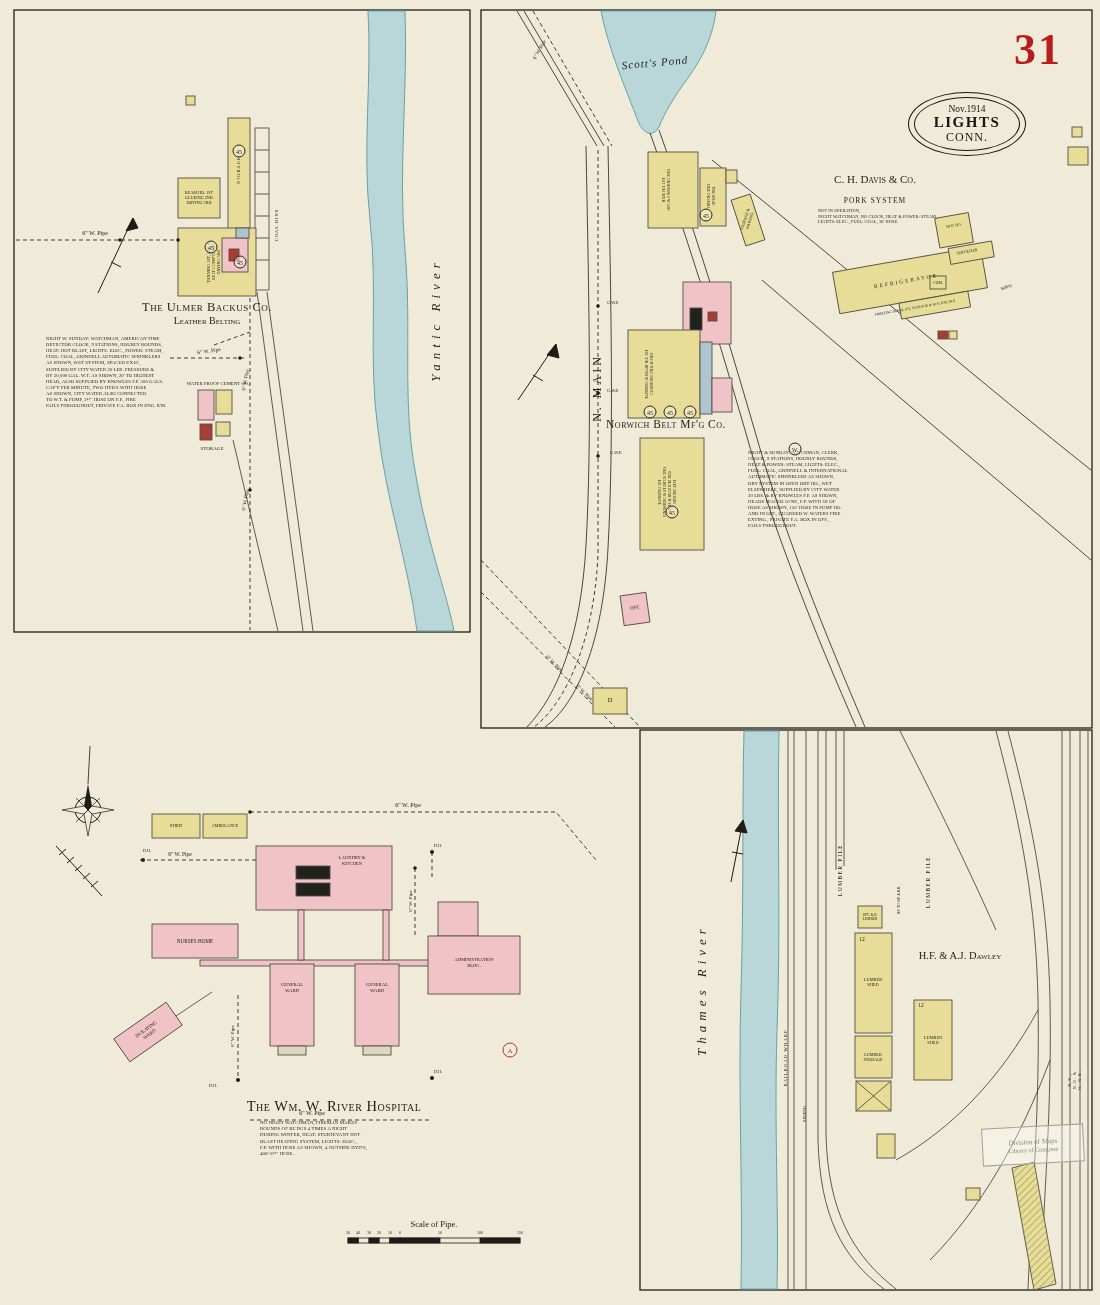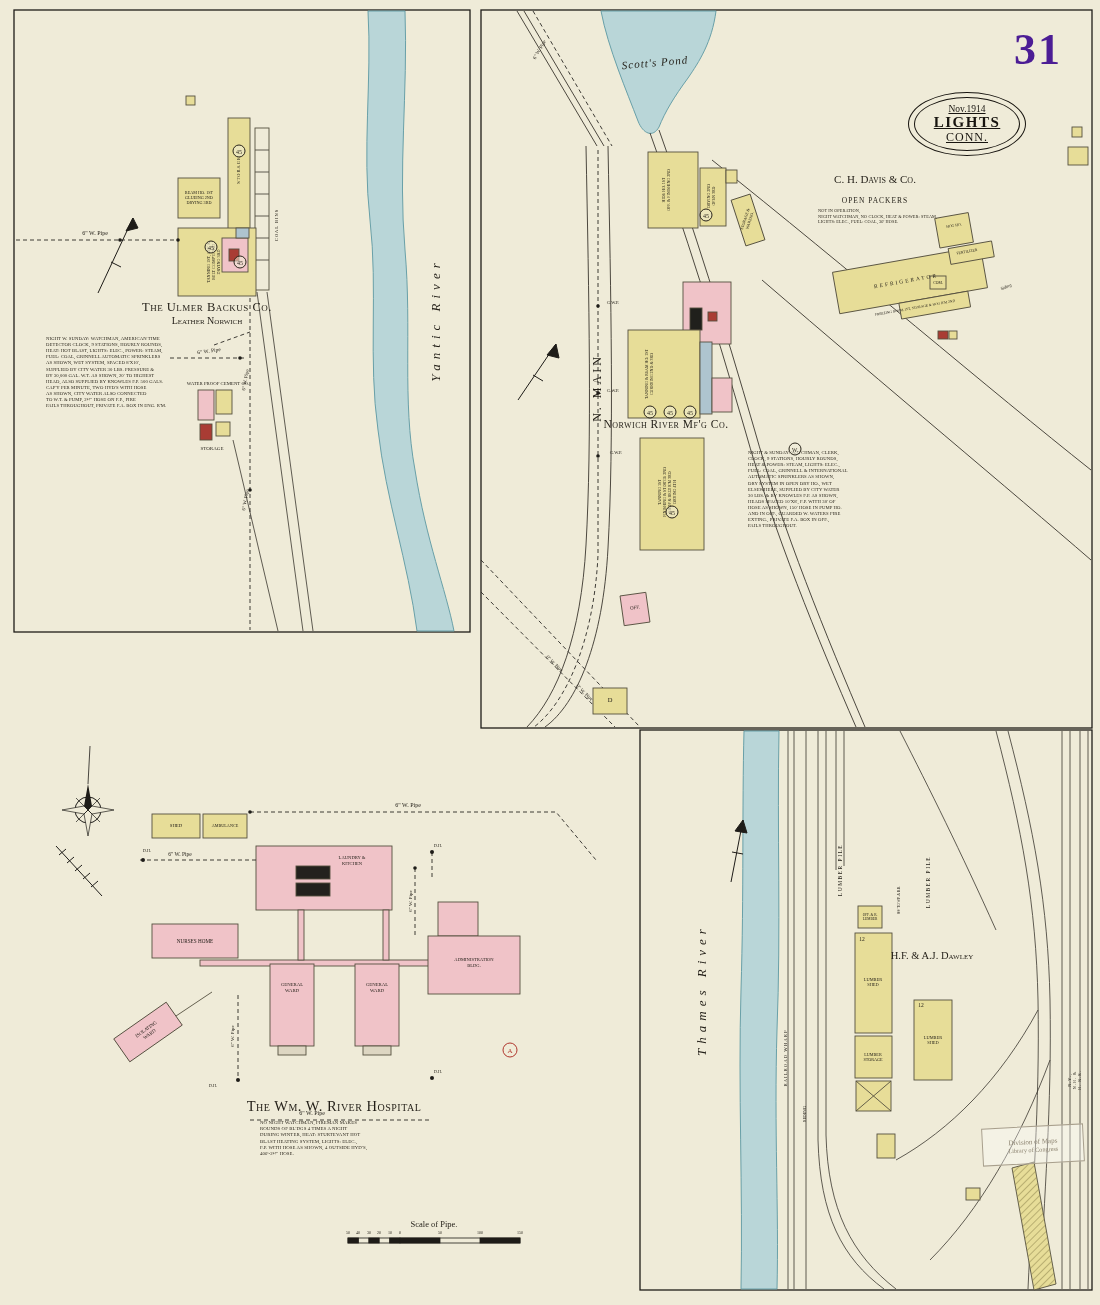--- a/index.html
+++ b/index.html
@@ -1,35 +1,35 @@
 <!DOCTYPE html>
 <html><head>
 <meta charset="utf-8">
 <style>
   html,body{margin:0;padding:0;background:#9a958a;}
   #page{position:relative;width:1100px;height:1305px;background:#efebd8;
         font-family:"Liberation Serif","DejaVu Serif",serif;overflow:hidden;}
   #map-svg{position:absolute;left:0;top:0;}
-  .abs{position:absolute;color:#4c1d95;}
+  .abs{position:absolute;color:#b91c1c;}
   .lbl{position:absolute;transform:translate(-50%,-50%);white-space:pre-line;
        text-align:center;color:#221e17;line-height:1.22;}
   .note{position:absolute;white-space:pre-line;text-align:left;color:#2a251b;
         font-size:4.7px;line-height:1.3;letter-spacing:.1px;}
   .sc{font-variant:small-caps;}
   .it{font-style:italic;}
   .circ{position:absolute;transform:translate(-50%,-50%);width:11px;height:11px;
         border:1px solid #2a251b;border-radius:50%;display:flex;align-items:center;
         justify-content:center;font-size:6px;color:#2a251b;background:rgba(240,236,217,.55);}
   .circ.red{border-color:#b0372e;color:#b0372e;}
   .oval{position:absolute;left:908px;top:92px;width:116px;height:62px;
         border:1.6px solid #17140f;border-radius:50%;display:flex;
         align-items:center;justify-content:center;}
   .oval-inner{width:104px;height:52px;border:1px solid #17140f;border-radius:50%;
         display:flex;flex-direction:column;align-items:center;justify-content:center;
-        line-height:1.05;color:#17140f;text-decoration:underline;}
+        line-height:1.05;color:#17140f;}
   .lc-stamp{position:absolute;left:982px;top:1126px;width:100px;height:36px;
         border:1px solid #a89f8c;transform:rotate(-3deg);display:flex;flex-direction:column;
         align-items:center;justify-content:center;color:#8d8471;background:rgba(255,255,255,.35);}
 </style>
 </head>
 <body>
 
 <div id="page">
 
   <svg id="map-svg" width="1100" height="1305" viewBox="0 0 1100 1305">
@@ -270,21 +270,21 @@
   <div class="lbl" style="left:369px;top:1233px;font-size:4px;">30</div>
   <div class="lbl" style="left:379px;top:1233px;font-size:4px;">20</div>
   <div class="lbl" style="left:390px;top:1233px;font-size:4px;">10</div>
   <div class="lbl" style="left:400px;top:1233px;font-size:4px;">0</div>
   <div class="lbl" style="left:440px;top:1233px;font-size:4px;">50</div>
   <div class="lbl" style="left:480px;top:1233px;font-size:4px;">100</div>
   <div class="lbl" style="left:520px;top:1233px;font-size:4px;">150</div>
 
   <div class="lbl it" style="left:436px;top:320px;transform:translate(-50%,-50%) rotate(-90deg);font-size:13px;letter-spacing:5px;">Yantic River</div>
   <div class="lbl sc" style="left:207px;top:308px;font-size:12.5px;letter-spacing:.5px;">The Ulmer Backus Co.</div>
-  <div class="lbl sc" style="left:207px;top:321px;font-size:10px;">Leather Norwich</div>
+  <div class="lbl sc" style="left:207px;top:321px;font-size:10px;">Leather Belting</div>
   <div class="note" style="left:46px;top:336px;width:124px;">NIGHT W. SUNDAY: WATCHMAN, AMERICAN TIME
 DETECTOR CLOCK, 9 STATIONS, HOURLY ROUNDS,
 HEAT: HOT BLAST, LIGHTS: ELEC., POWER: STEAM,
 FUEL: COAL, GRINNELL AUTOMATIC SPRINKLERS
 AS SHOWN, WET SYSTEM, SPACED 8'X10',
 SUPPLIED BY CITY WATER 30 LBS. PRESSURE &amp;
 BY 30,000 GAL. W.T. AS SHOWN, 20' TO HIGHEST
 HEAD, ALSO SUPPLIED BY KNOWLES F.P. 500 GALS.
 CAP'Y PER MINUTE, TWO HYD'S WITH HOSE
 AS SHOWN, CITY WATER ALSO CONNECTED
@@ -300,21 +300,21 @@
   <div class="lbl" style="left:277px;top:225px;transform:translate(-50%,-50%) rotate(-90deg);font-size:4.5px;letter-spacing:1px;">COAL BINS</div>
   <div class="lbl" style="left:218px;top:384px;font-size:4.8px;">WATER PROOF CEMENT CO.</div>
   <div class="lbl" style="left:212px;top:449px;font-size:5px;">STORAGE</div>
   <div class="lbl" style="left:95px;top:234px;font-size:6px;">6" W. Pipe</div>
   <div class="lbl" style="left:209px;top:351px;transform:translate(-50%,-50%) rotate(-8deg);font-size:5.5px;">6" W. Pipe</div>
   <div class="lbl" style="left:246px;top:380px;transform:translate(-50%,-50%) rotate(-80deg);font-size:5px;">6" W. Pipe</div>
   <div class="lbl" style="left:246px;top:500px;transform:translate(-50%,-50%) rotate(-80deg);font-size:5px;">6" W. Pipe</div>
 
   <div class="lbl it" style="left:655px;top:63px;transform:translate(-50%,-50%) rotate(-5deg);font-size:11px;letter-spacing:1px;">Scott's Pond</div>
   <div class="lbl" style="left:597px;top:388px;transform:translate(-50%,-50%) rotate(-90deg);font-size:12px;letter-spacing:3px;">N. MAIN</div>
-  <div class="lbl sc" style="left:666px;top:424px;font-size:11.5px;letter-spacing:.5px;">Norwich River Mf'g Co.</div>
+  <div class="lbl sc" style="left:666px;top:424px;font-size:11.5px;letter-spacing:.5px;">Norwich Belt Mf'g Co.</div>
   <div class="note" style="left:748px;top:450px;width:124px;">NIGHT &amp; SUNDAY: WATCHMAN, CLERK,
 CLOCK, 9 STATIONS, HOURLY ROUNDS,
 HEAT &amp; POWER: STEAM, LIGHTS: ELEC.,
 FUEL: COAL, GRINNELL &amp; INTERNATIONAL
 AUTOMATIC SPRINKLERS AS SHOWN,
 DRY SYSTEM IN OPEN DRY HO., WET
 ELSEWHERE, SUPPLIED BY CITY WATER
 30 LBS. &amp; BY KNOWLES F.P. AS SHOWN,
 HEADS SPACED 10'X8', F.P. WITH 30' OF
 HOSE AS SHOWN, 150' HOSE IN PUMP HO.
@@ -337,21 +337,21 @@
   <div class="lbl" style="left:610px;top:700px;font-size:6.5px;">D</div>
   <div class="lbl" style="left:613px;top:303px;font-size:4.5px;">G.W.P.</div>
   <div class="lbl" style="left:613px;top:391px;font-size:4.5px;">G.W.P.</div>
   <div class="lbl" style="left:616px;top:453px;font-size:4.5px;">G.W.P.</div>
   <div class="lbl" style="left:540px;top:50px;transform:translate(-50%,-50%) rotate(-60deg);font-size:5px;">6" W. Pipe</div>
   <div class="lbl" style="left:554px;top:664px;transform:translate(-50%,-50%) rotate(44deg);font-size:5px;">6" W. Pipe</div>
   <div class="lbl" style="left:584px;top:693px;transform:translate(-50%,-50%) rotate(44deg);font-size:5px;">6" W. Pipe</div>
   <div class="circ" style="left:795px;top:449px;font-size:5.5px;">W.</div>
 
   <div class="lbl sc" style="left:875px;top:180px;font-size:11px;">C. H. Davis &amp; Co.</div>
-  <div class="lbl" style="left:875px;top:201px;font-size:7.5px;letter-spacing:1px;">OPEN PACKERS</div>
+  <div class="lbl" style="left:875px;top:201px;font-size:7.5px;letter-spacing:1px;">PORK SYSTEM</div>
   <div class="note" style="left:818px;top:208px;width:128px;font-size:4.3px;">NOT IN OPERATION,
 NIGHT WATCHMAN, NO CLOCK, HEAT &amp; POWER: STEAM,
 LIGHTS: ELEC., FUEL: COAL, 30' HOSE.</div>
   <div class="lbl" style="left:906px;top:281px;transform:translate(-50%,-50%) rotate(-10deg);font-size:5.5px;letter-spacing:2px;">REFRIGERATOR</div>
   <div class="lbl" style="left:915px;top:308px;transform:translate(-50%,-50%) rotate(-10deg);font-size:3.6px;">FREEZING ROOM 1ST, STORAGE &amp; HOG R'M 2ND</div>
   <div class="lbl" style="left:954px;top:226px;transform:translate(-50%,-50%) rotate(-10deg);font-size:3.8px;">HOG HO.</div>
   <div class="lbl" style="left:967px;top:252px;transform:translate(-50%,-50%) rotate(-10deg);font-size:3.8px;">FERTILIZER</div>
   <div class="lbl" style="left:938px;top:283px;font-size:3.8px;">COM.</div>
   <div class="lbl it" style="left:1006px;top:287px;transform:translate(-50%,-50%) rotate(-22deg);font-size:4.5px;">Siding</div>
 
@@ -380,21 +380,21 @@
   <div class="lbl" style="left:180px;top:854px;font-size:5.5px;">6" W. Pipe</div>
   <div class="lbl" style="left:411px;top:901px;transform:translate(-50%,-50%) rotate(-90deg);font-size:5px;">6" W. Pipe</div>
   <div class="lbl" style="left:233px;top:1036px;transform:translate(-50%,-50%) rotate(-90deg);font-size:5px;">6" W. Pipe</div>
   <div class="lbl" style="left:312px;top:1114px;font-size:6px;">6" W. Pipe</div>
   <div class="lbl" style="left:147px;top:851px;font-size:4.3px;">D.H.</div>
   <div class="lbl" style="left:438px;top:846px;font-size:4.3px;">D.H.</div>
   <div class="lbl" style="left:213px;top:1086px;font-size:4.3px;">D.H.</div>
   <div class="lbl" style="left:438px;top:1072px;font-size:4.3px;">D.H.</div>
 
   <div class="lbl it" style="left:702px;top:990px;transform:translate(-50%,-50%) rotate(-90deg);font-size:13px;letter-spacing:5px;">Thames River</div>
-  <div class="lbl sc" style="left:932px;top:956px;font-size:10.5px;">H.F. &amp; A.J. Dawley</div>
+  <div class="lbl sc" style="left:960px;top:956px;font-size:10.5px;">H.F. &amp; A.J. Dawley</div>
   <div class="lbl" style="left:873px;top:982px;font-size:4.4px;">LUMBER
 SHED</div>
   <div class="lbl" style="left:933px;top:1040px;font-size:4.4px;">LUMBER
 SHED</div>
   <div class="lbl" style="left:873px;top:1057px;font-size:4.2px;">LUMBER
 STORAGE</div>
   <div class="lbl" style="left:870px;top:917px;font-size:3.5px;">OFF. &amp; R.
 LUMBER</div>
   <div class="lbl" style="left:840px;top:870px;transform:translate(-50%,-50%) rotate(-90deg);font-size:5.5px;letter-spacing:1.5px;">LUMBER PILE</div>
   <div class="lbl" style="left:928px;top:882px;transform:translate(-50%,-50%) rotate(-90deg);font-size:5.5px;letter-spacing:1.5px;">LUMBER PILE</div>

